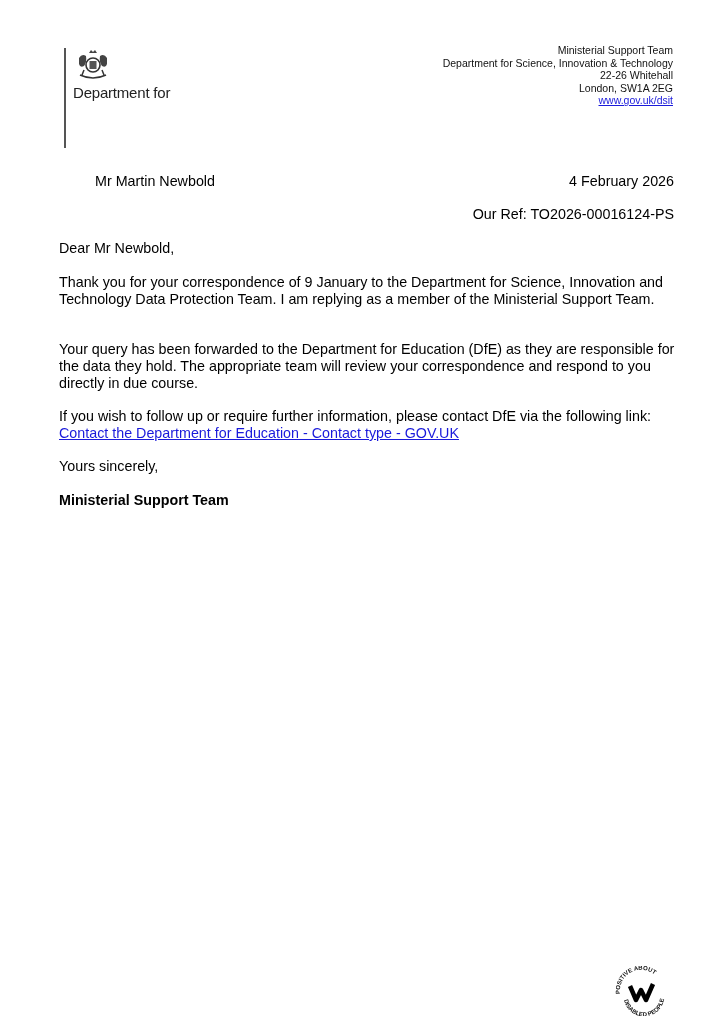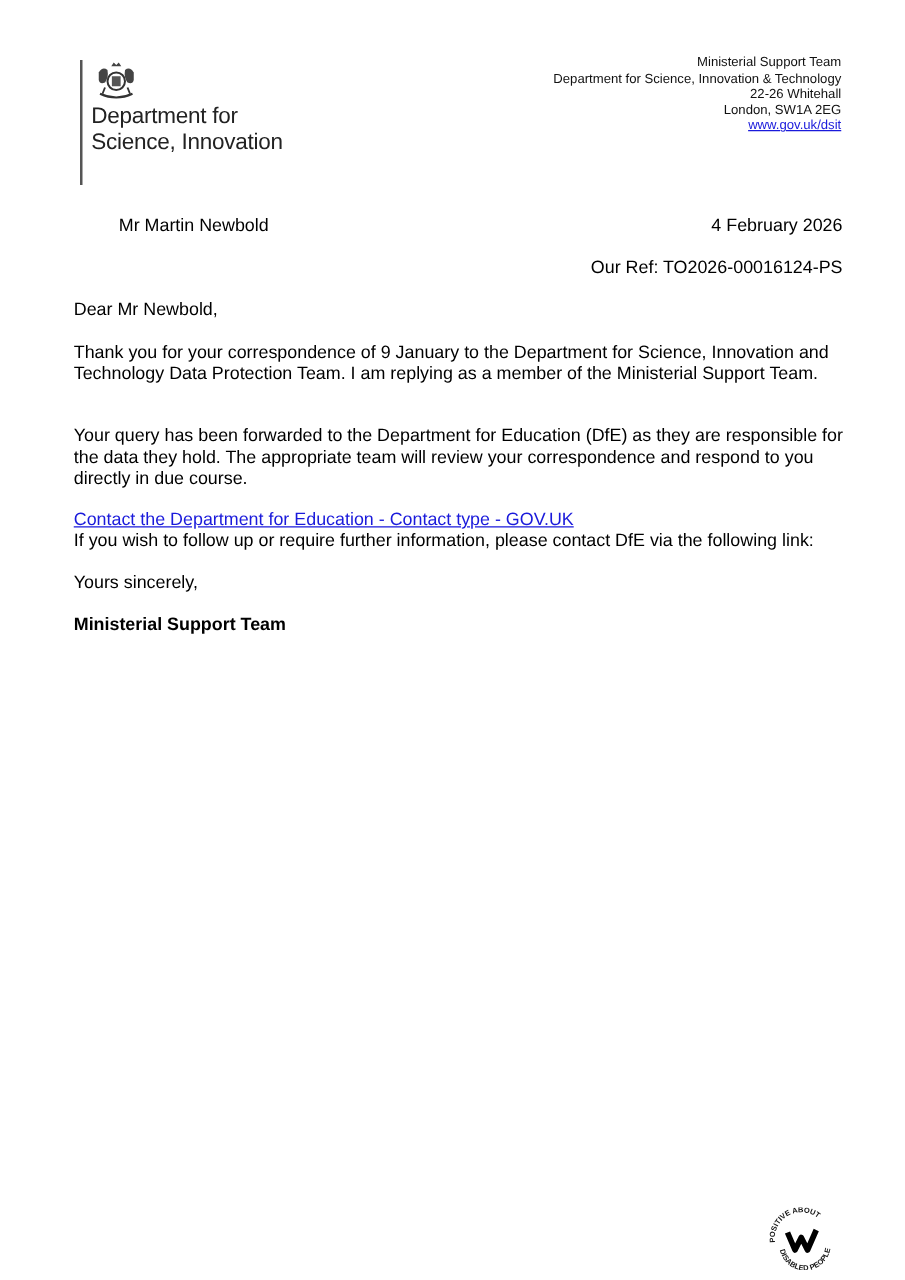--- a/index.html
+++ b/index.html
@@ -1,21 +1,21 @@
 <!DOCTYPE html>
 <html><head>
   <meta charset="utf-8">
   <style>
     html, body { margin: 0; padding: 0; background: #ffffff; }
     body { width: 724px; height: 1024px; position: relative; overflow: hidden;
            font-family: "Liberation Sans", sans-serif; color: #000; }
     .logo { position: absolute; left: 64px; top: 46px; height: 104px; }
     .logo-bar { position: absolute; left: 0; top: 2px; width: 2px; height: 100px; background: #555; }
     .crest { position: absolute; left: 11px; top: 2px; width: 36px; height: 32px; }
-    .logo-text { position: absolute; left: 9px; top: 36px; font-size: 18px; line-height: 21px; color: #222; white-space: nowrap; letter-spacing: -0.2px; }
+    .logo-text { position: absolute; left: 9px; top: 36px; font-size: 15px; line-height: 21px; color: #222; white-space: nowrap; letter-spacing: -0.2px; }
     .address { position: absolute; right: 51px; top: 44px; text-align: right; font-size: 10.5px; line-height: 12.6px; color: #111; }
     .address a { color: #1a1adb; text-decoration: underline; }
     .text { font-size: 14.3px; line-height: 16.8px; margin-left: 36px; }
     .abs { position: absolute; }
     a.link { color: #1a1adb; text-decoration: underline; }
     .para { position: absolute; left: 59px; width: 616px; font-size: 14.3px; line-height: 16.8px; }
     .bold { font-weight: bold; }
     .badge { position: absolute; left: 612px; top: 966px; width: 58px; height: 50px; }
   </style>
 </head>
@@ -27,21 +27,20 @@
     <circle cx="18" cy="17" r="7" fill="none" stroke="#333" stroke-width="1.6"></circle>
     <rect x="14.5" y="13" width="7" height="8" fill="#555"></rect>
     <path d="M14 5 l2 -3 l2 2 l2 -2 l2 3 z" fill="#444"></path>
     <path d="M4 10 q3 -5 7 -2 q1 6 -2 10 q-4 2 -5 -2 z" fill="#444"></path>
     <path d="M32 10 q-3 -5 -7 -2 q-1 6 2 10 q4 2 5 -2 z" fill="#444"></path>
     <path d="M5 27 q13 6 26 0" fill="none" stroke="#333" stroke-width="1.6"></path>
     <path d="M9 22 l-2 5 M27 22 l2 5" stroke="#333" stroke-width="1.5"></path>
   </svg>
   <div class="logo-text">
     <div>Department for</div>
-    <div>Science, Innovation</div>
   </div>
 </div>
 
 <div class="address">
   <div>Ministerial Support Team</div>
   <div>Department for Science, Innovation &amp; Technology</div>
   <div>22-26 Whitehall</div>
   <div>London, SW1A 2EG</div>
   <div><a href="#">www.gov.uk/dsit</a></div>
 </div>
@@ -51,22 +50,22 @@
 </div>
 
 <div class="abs text" style="right:50px; top:173px; text-align:right;">4 February 2026</div>
 <div class="abs text" style="right:50px; top:206px; ">Our Ref: TO2026-00016124-PS</div>
 
 <div class="para" style="top:240px;">Dear Mr Newbold,</div>
 
 <div class="para" style="top:274px;">Thank you for your correspondence of 9 January to the Department for Science, Innovation and Technology Data Protection Team. I am replying as a member of the Ministerial Support Team.</div>
 <div class="para" style="top:341px;">Your query has been forwarded to the Department for Education (DfE) as they are responsible for the data they hold. The appropriate team will review your correspondence and respond to you directly in due course.</div>
 <div class="para" style="top:408px;">
+  <div>If you wish to follow up or require further information, please contact DfE via the following link:</div>
   <div><a class="link" href="#">Contact the Department for Education - Contact type - GOV.UK</a></div>
-  <div>If you wish to follow up or require further information, please contact DfE via the following link:</div>
 </div>
 
 <div class="para" style="top:458px;">Yours sincerely,</div>
 <div class="para bold" style="top:492px;">Ministerial Support Team</div>
 
 <svg class="badge" viewBox="0 0 58 50">
   <defs>
     <path id="arcTop" d="M8 28 A21 21 0 0 1 50 22"></path>
     <path id="arcBot" d="M12 34 A20 20 0 0 0 52 26"></path>
   </defs>

